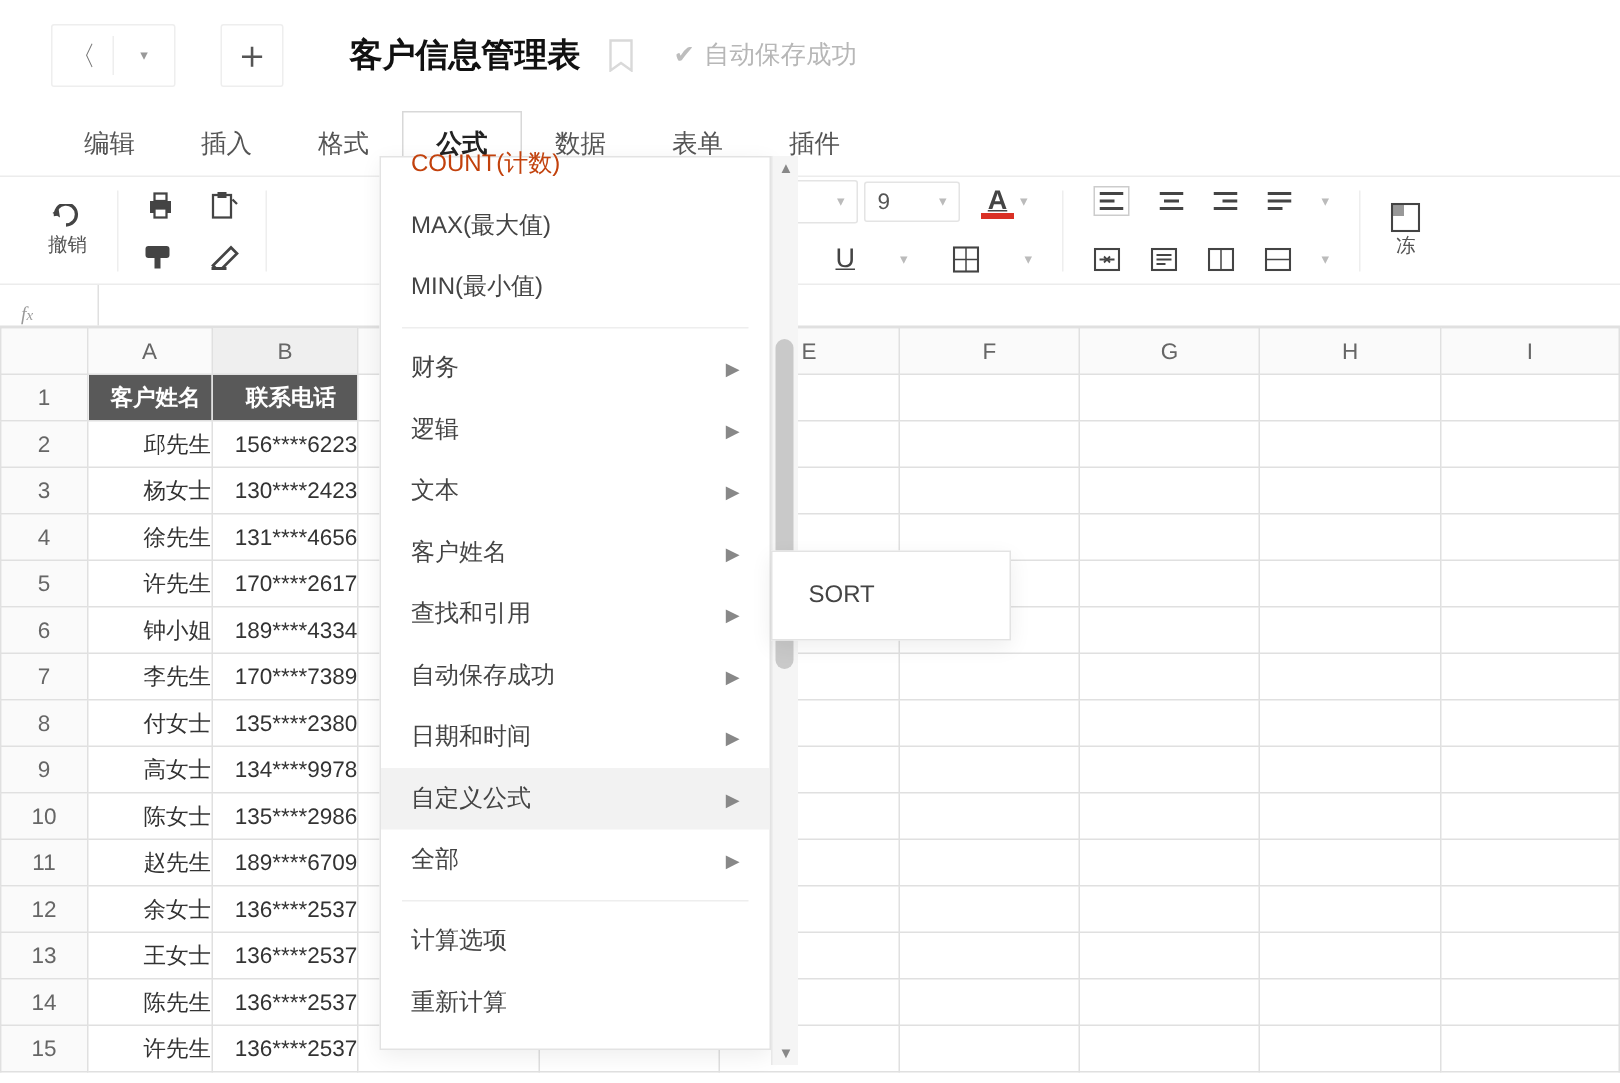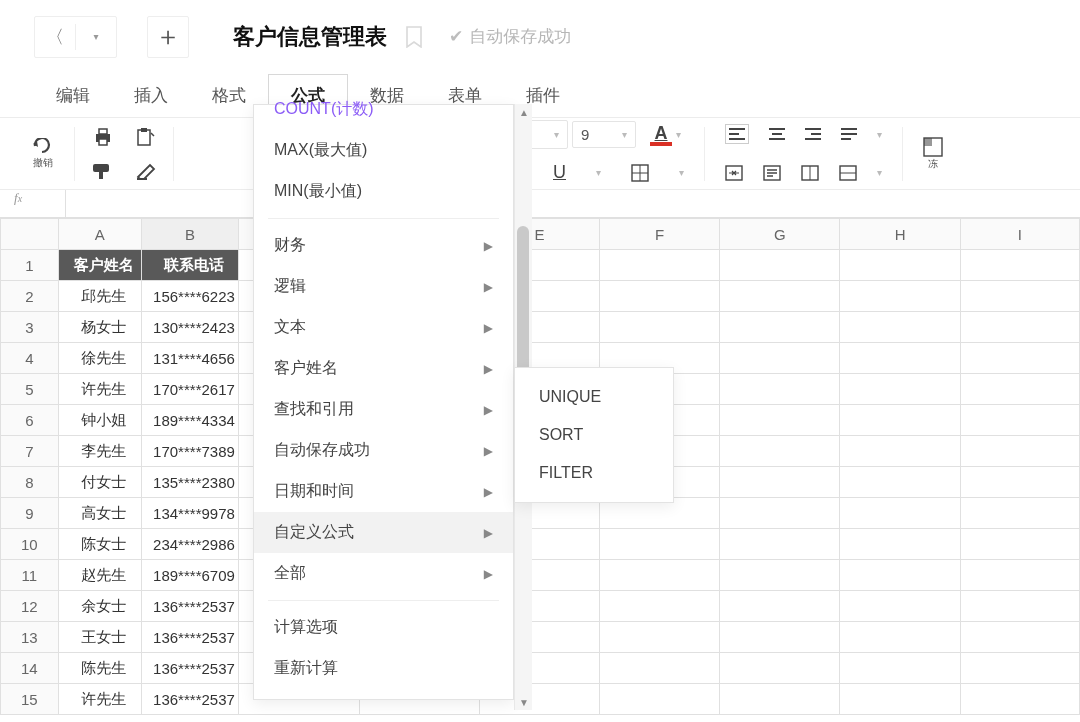--- a/index.html
+++ b/index.html
@@ -61,50 +61,50 @@
     height: 72px; display: flex; align-items: stretch;
     padding-left: 22px; border-bottom: 1px solid #ececec;
     position: relative;
   }
   .tool-col {
     display: flex; flex-direction: column; justify-content: center;
     align-items: center; padding: 0 10px;
   }
   .tool-row { display: flex; align-items: center; gap: 22px; height: 34px; }
   .tool-icon { color: #444; font-size: 20px; display: inline-flex; align-items: center; justify-content: center; }
-  .tool-label { font-size: 10px; color: #555; }
+  .tool-label { font-size: 13px; color: #555; }
   .v-sep { width: 1px; height: 54px; background: #eee; margin: 0 10px; align-self: center; }
   .font-box {
     border: 1px solid #e4e4e4; border-radius: 2px;
     padding: 4px 8px; color: #888; font-size: 15px; min-width: 80px;
     display: flex; justify-content: space-between; align-items: center;
   }
   .font-box .caret { color: #bbb; font-size: 10px; margin-left: 8px; }
   .fontcolor-swatch { width: 22px; height: 4px; background: #d93025; display: block; margin-top: -2px; }
 
   
   .formulabar {
     height: 28px; display: flex; align-items: center;
     border-bottom: 1px solid #e0e0e0; font-size: 13px; color: #999;
   }
-  .fx { width: 66px; font-style: italic; padding-left: 14px; border-right: 1px solid #e0e0e0; height: 100%; display: flex; align-items: flex-start; }
+  .fx { width: 66px; font-style: italic; padding-left: 14px; border-right: 1px solid #e0e0e0; height: 100%; display: flex; align-items: flex-end; }
 
   
   .sheet { position: relative; }
   table.grid { border-collapse: collapse; table-layout: fixed; }
   .grid th, .grid td {
     border: 1px solid #e0e0e0; height: 31px;
     font-size: 15px; color: #333; padding: 0; text-align: center;
     overflow: hidden; white-space: nowrap;
   }
   .grid thead th { background: #fafafa; font-weight: 400; color: #666; }
   .grid thead th.sel { background: #efefef; }
   .grid .corner { background: #fafafa; width: 66px; }
   .grid td.rowhdr { background: #fafafa; width: 66px; color: #666; }
-  .grid td.data { text-align: center; padding-left: 8px; }
+  .grid td.data { text-align: right; padding-left: 8px; }
   .grid tr.h0 td.data { background: #595959; color: #fff; text-align: center; font-weight: 600; }
   col.c-row { width: 66px; }
   col.c-a { width: 86px; }
   col.c-b { width: 99px; }
   col.c-rest { width: 143px; }
 
   
   .menu-panel {
     position: absolute; background: #fff; border: 1px solid #e3e3e3;
     box-shadow: 0 4px 14px rgba(0,0,0,.07);
@@ -477,21 +477,21 @@
           <td></td>
           <td></td>
           <td></td>
           <td></td>
           <td></td>
           <td></td>
         </tr>
         <tr>
           <td class="rowhdr">10</td>
           <td class="data">陈女士</td>
-          <td class="data">234****2986</td>
+          <td class="data">135****2986</td>
           <td></td>
           <td></td>
           <td></td>
           <td></td>
           <td></td>
           <td></td>
           <td></td>
         </tr>
         <tr>
           <td class="rowhdr">11</td>
@@ -551,21 +551,21 @@
           <td></td>
           <td></td>
           <td></td>
           <td></td>
         </tr>
       </tbody>
   </table>
 </div>
 
 <div class="menu-panel panel-formula" id="formulaPanel">
-    <div class="row" style="margin-top: -22px; color: #8b5cf6;">
+    <div class="row" style="margin-top: -22px; color: #c2410c;">
       <span>COUNT(计数)</span>
     </div>
     <div class="row">
       <span>MAX(最大值)</span>
     </div>
     <div class="row">
       <span>MIN(最小值)</span>
     </div>
     <hr>
     <div class="row">
@@ -613,16 +613,14 @@
     </div>
   </div>
 
 <div class="panel-scroll">
   <div class="arr up">▲</div>
   <div class="thumb"></div>
   <div class="arr down">▼</div>
 </div>
 
 <div class="menu-panel panel-custom" id="customPanel">
-    <div class="row">UNIQUE</div>
     <div class="row">SORT</div>
-    <div class="row">FILTER</div>
   </div>
 
 </body></html>

